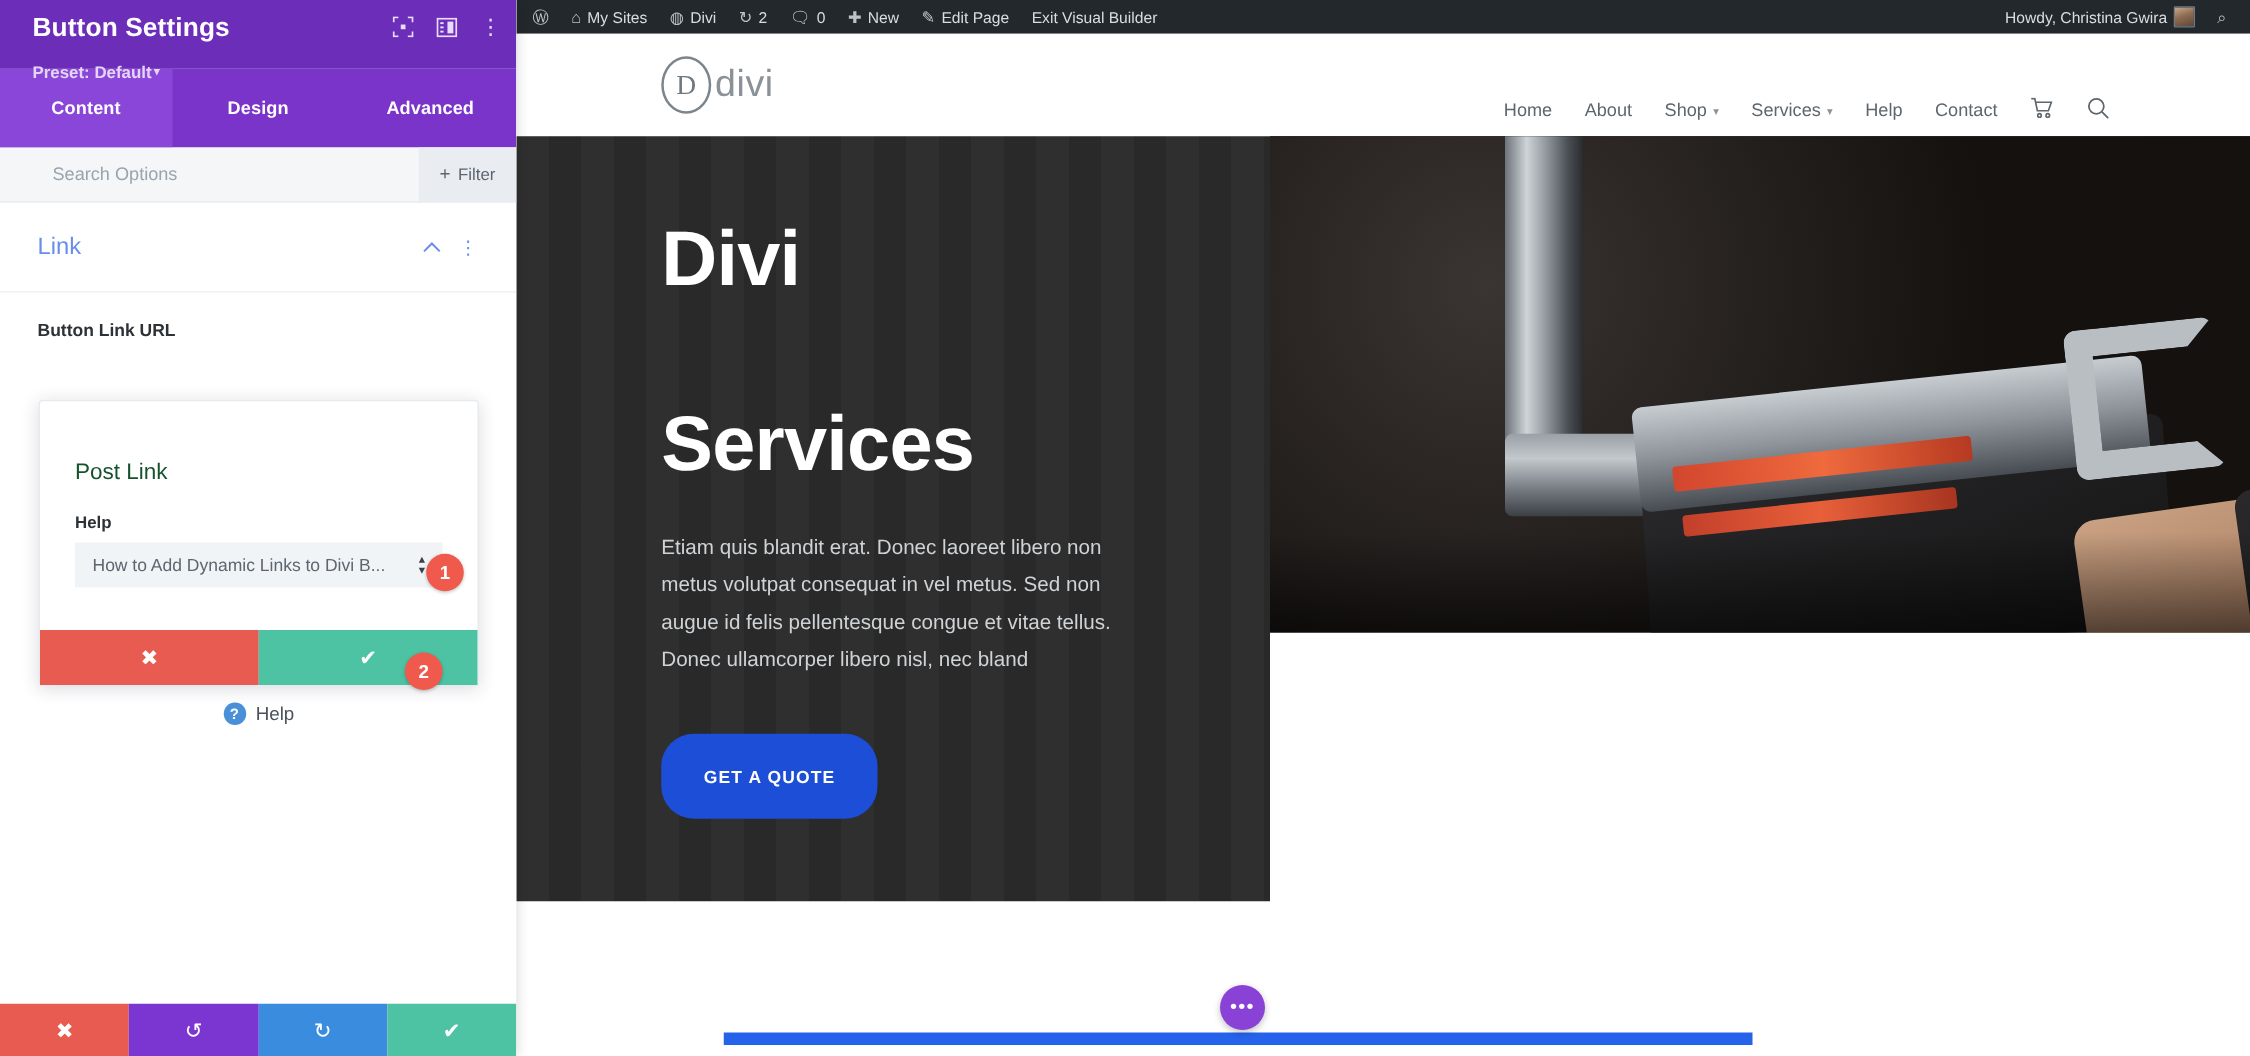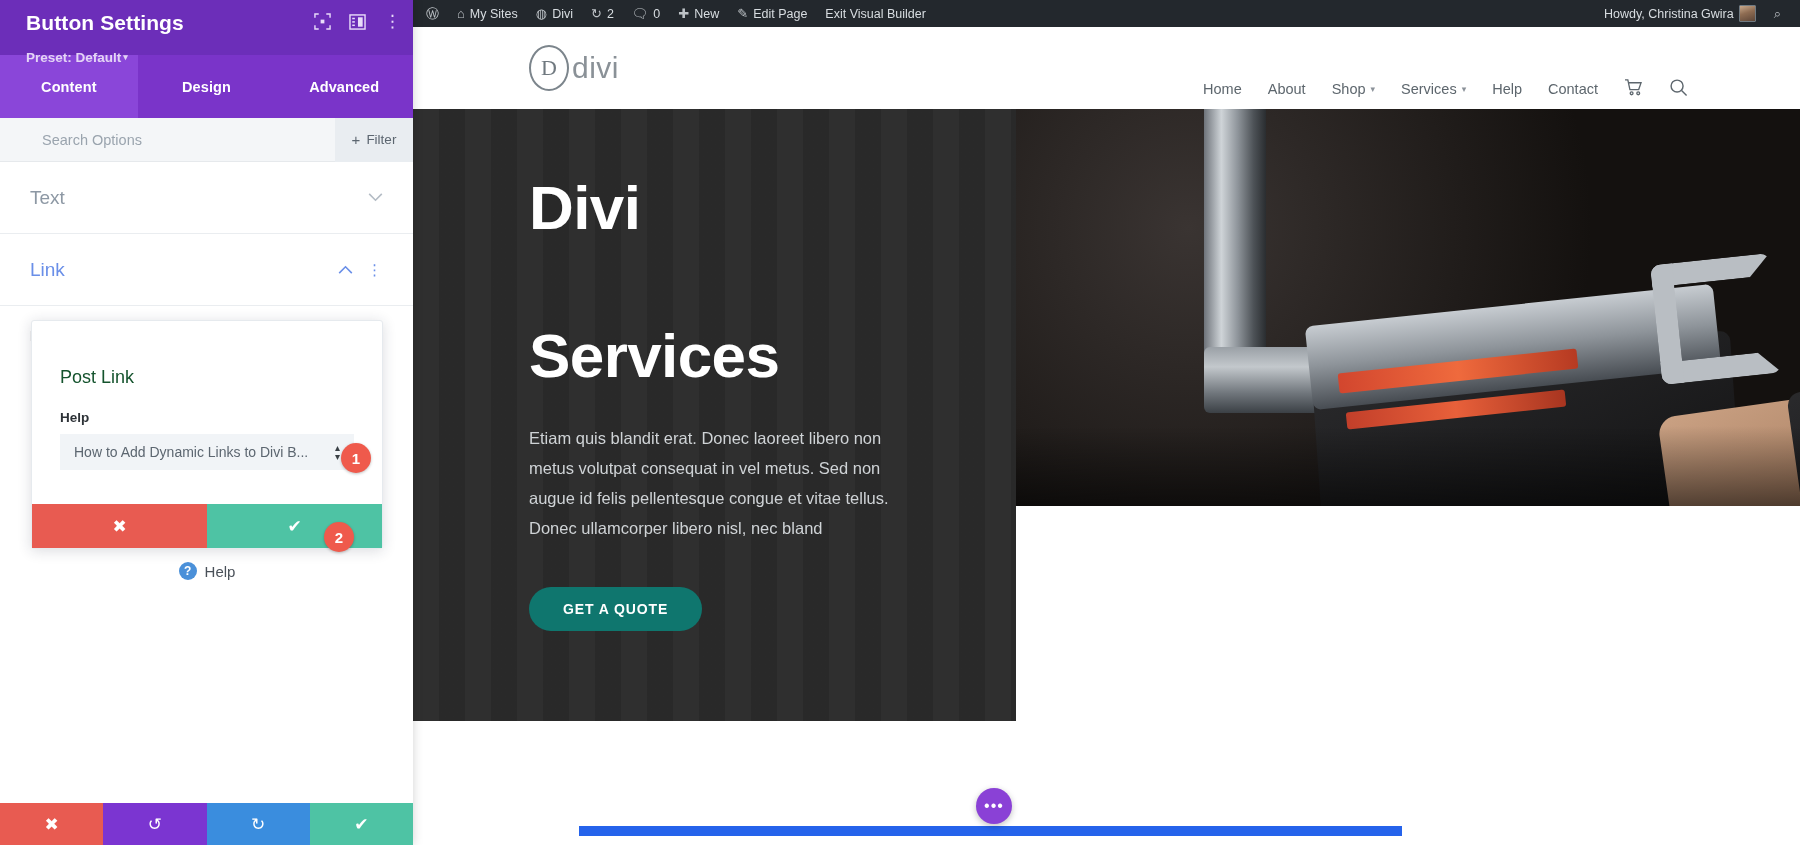--- a/index.html
+++ b/index.html
@@ -209,22 +209,22 @@
   .hero-h1 {
     color: #fff; font-size: 62px; line-height: 74px; font-weight: 700;
     letter-spacing: -.6px;
   }
   .hero-p {
     color: #cfd3d6; font-size: 16.5px; line-height: 30px;
     margin-top: 30px; max-width: 385px; font-weight: 400;
   }
   .hero-btn {
     margin-top: 44px; display: inline-flex; align-items: center; justify-content: center;
-    background: #0f766e; color: #fff; border-radius: 26px;
-    height: 44px; padding: 0 34px;
+    background: #1d4ed8; color: #fff; border-radius: 26px;
+    height: 68px; padding: 0 34px;
     font-size: 14px; font-weight: 700; letter-spacing: .9px; cursor: pointer;
   }
   .hero-right {
     position: absolute; left: 603px; top: 0; right: 0; height: 397px;
     background: #171414;
     overflow: hidden;
   }
   
   .ph-bg { position:absolute; inset:0;
     background:
@@ -447,28 +447,20 @@
   </div>
 
   <div class="sp-search-row">
     <input class="sp-search-input" type="text" placeholder="Search Options" style="">
     <div class="sp-filter-btn">
       <span class="sp-plus">+</span>
       <span>Filter</span>
     </div>
   </div>
 
-  <div class="sp-section">
-    <span class="sp-section-title">Text</span>
-    <span class="sp-chev">
-      <svg width="15" height="9" viewBox="0 0 16 10" fill="none" stroke="#b4bcc5" stroke-width="1.8">
-          <path d="M1 1l7 7 7-7"></path>
-        </svg>
-    </span>
-  </div>
 
   <div class="sp-section open">
     <span class="sp-section-title">Link</span>
     <span style="display:flex;align-items:center;">
       <span class="sp-chev">
         <svg width="15" height="9" viewBox="0 0 16 10" fill="none" stroke="#6a8fe8" stroke-width="1.8">
             <path d="M1 9l7-7 7 7"></path>
           </svg>
       </span>
       <span class="sp-dots-v">⋮</span>

